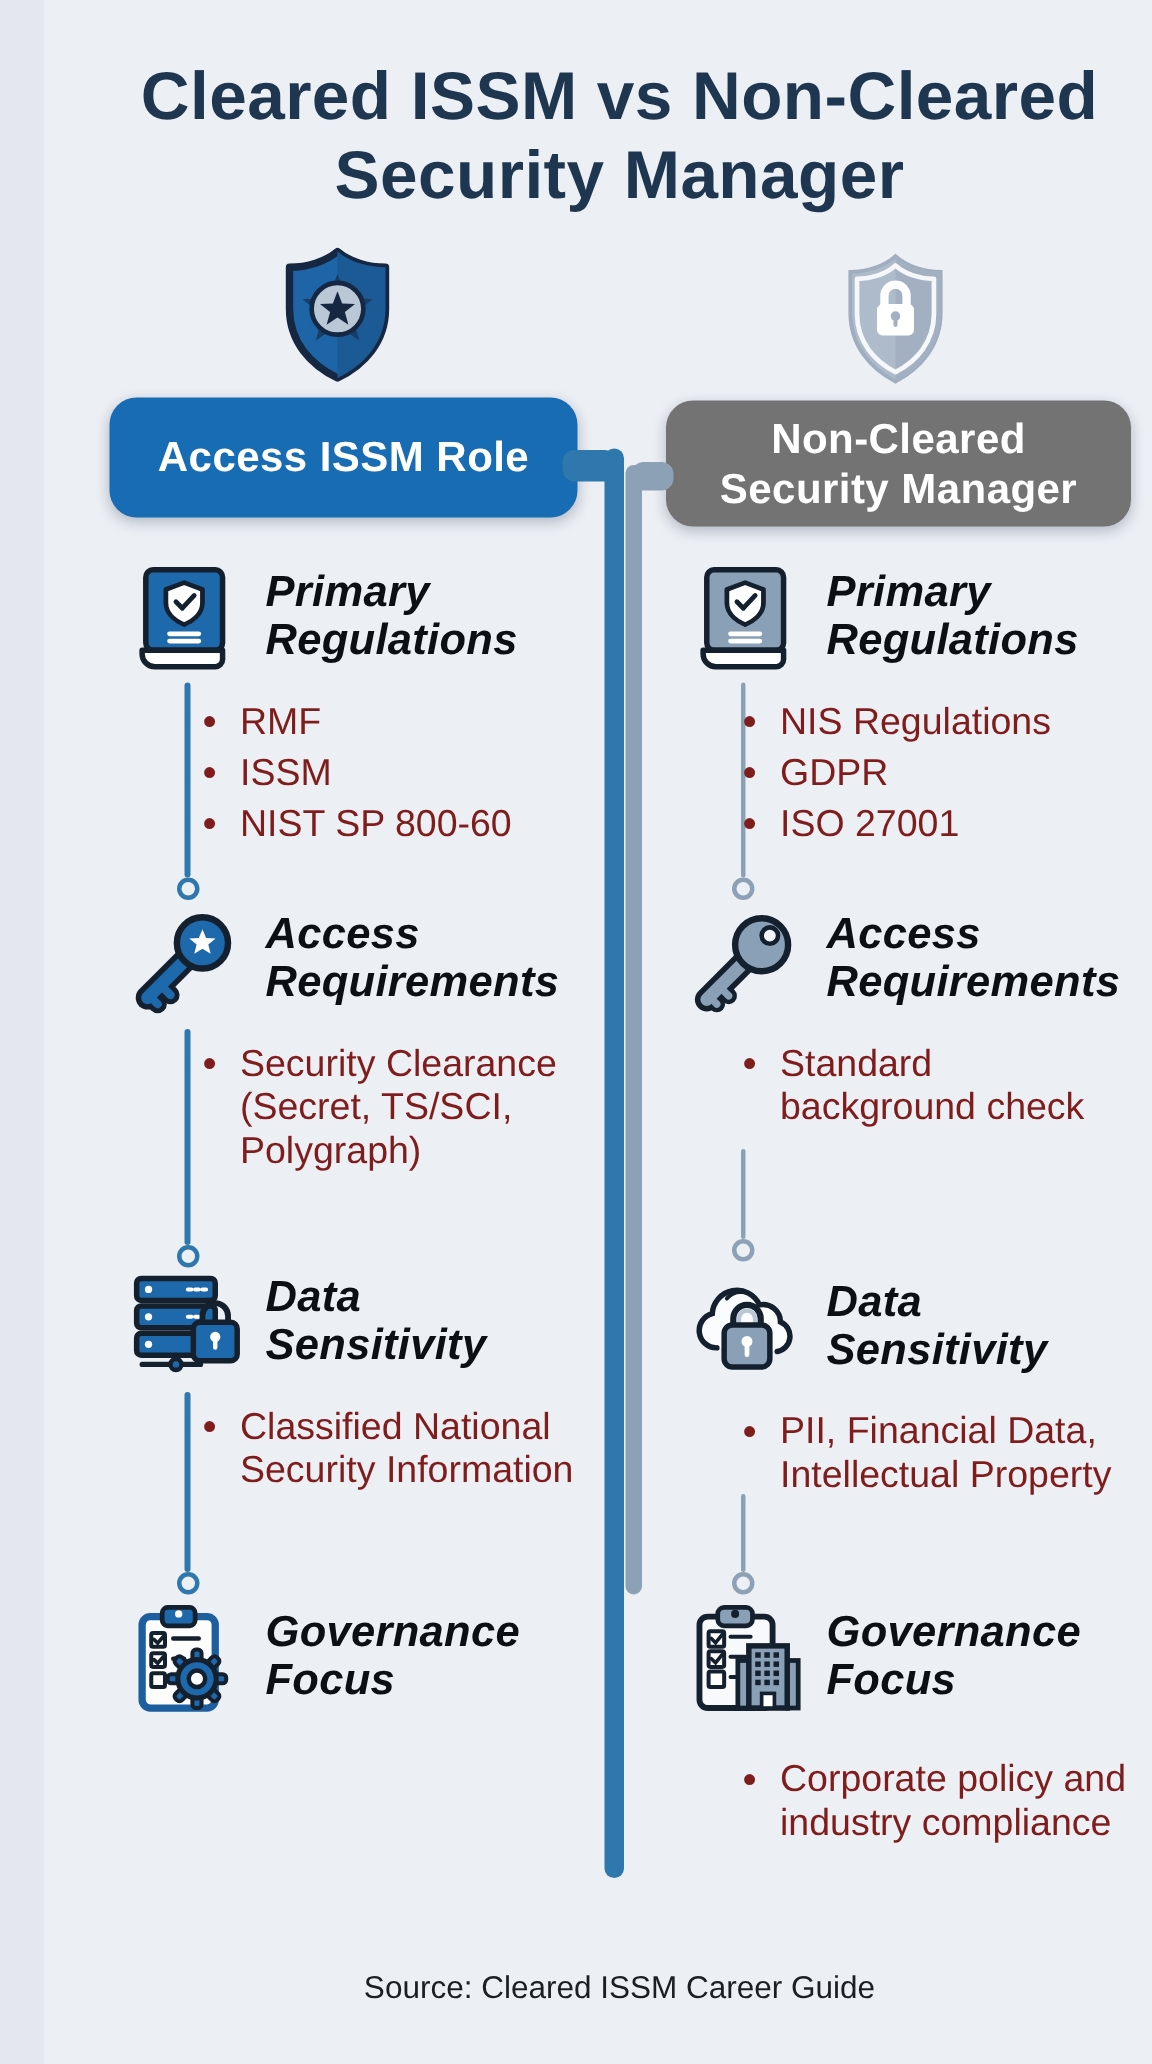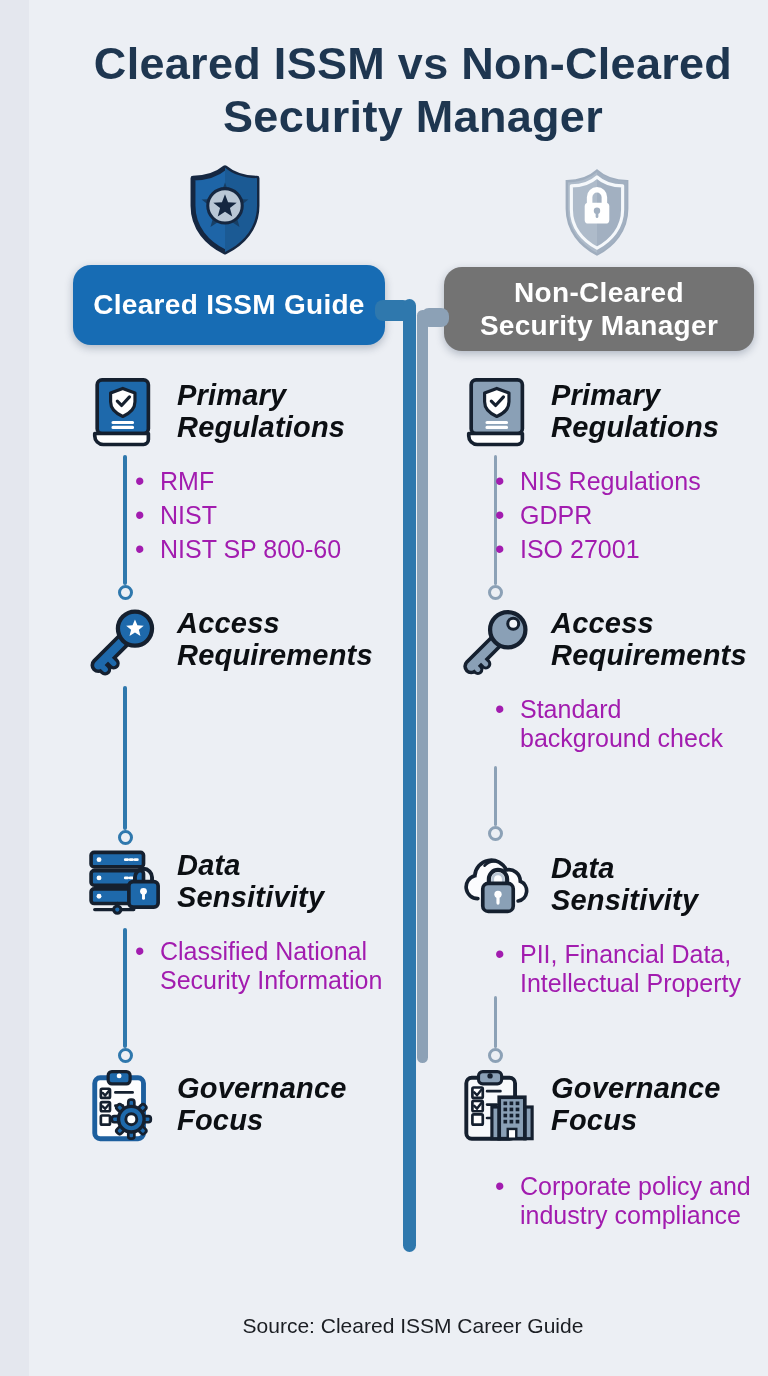--- a/index.html
+++ b/index.html
@@ -48,21 +48,21 @@
   .section.right{left:430px;}
   .sec-row{display:flex;gap:14px;align-items:flex-start;font-style:italic;}
   .icon{flex:0 0 auto;}
   .icon svg{width:78px;height:78px;display:block;}
   .sec-title{
     margin:4px 0 0;font-size:29px;font-weight:800;line-height:1.12;
     color:#0c0f13;letter-spacing:.2px;white-space:pre-line;
   }
   .bullets{
     list-style:none;margin:14px 0 0;padding:0 0 0 50px;
-    font-size:25px;line-height:1.16;color:#a21caf;
+    font-size:25px;line-height:1.16;color:#7f1d1d;
   }
   .section.right .bullets{padding-left:36px;}
   .section.s4 .bullets{margin-top:26px;}
   .bullets li{position:relative;padding-left:25px;margin-bottom:5px;white-space:pre-line;}
   .bullets li::before{content:"\2022";position:absolute;left:0;top:-1px;font-size:27px;}
 
   .footer{
     position:absolute;left:0;top:1314px;width:768px;text-align:center;
     font-size:21px;color:#1b1e23;margin:0;
   }
@@ -89,21 +89,21 @@
       <path d="M34 3c6 5.5 15.5 8.5 24.5 8.5V34c0 17.5-11 30-24.5 37C20.5 64 9.5 51.5 9.5 34V11.5C18.5 11.5 28 8.5 34 3z" fill="#aebbca" stroke="#9fadbe" stroke-width="2"></path>
       <path d="M34 3c6 5.5 15.5 8.5 24.5 8.5V34c0 17.5-11 30-24.5 37z" fill="#a2b0c1"></path>
       <path d="M34 3c6 5.5 15.5 8.5 24.5 8.5V34c0 17.5-11 30-24.5 37C20.5 64 9.5 51.5 9.5 34V11.5C18.5 11.5 28 8.5 34 3z" fill="none" stroke="#f5f8fb" stroke-width="3" stroke-linejoin="round" transform="translate(34,37) scale(0.85) translate(-34,-37)"></path>
       <path d="M28 30v-5.5a6 6 0 0 1 12 0V30" stroke="#ffffff" stroke-width="4.5" fill="none" stroke-linecap="round"></path>
       <rect x="24" y="29" width="20" height="17" rx="3" fill="#ffffff"></rect>
       <circle cx="34" cy="35.5" r="2.6" fill="#a2b0c1"></circle>
       <rect x="32.9" y="36.5" width="2.2" height="5" rx="1.1" fill="#a2b0c1"></rect>
     </svg>
   </div>
 
-  <div class="pill pill-left">Cleared ISSM Guide</div>
+  <div class="pill pill-left">Access ISSM Role</div>
   <div class="pill pill-right">Non-Cleared
 Security Manager</div>
 
   <div class="bar stub-blue"></div>
   <div class="bar stub-gray"></div>
   <div class="bar bar-blue"></div>
   <div class="bar bar-gray"></div>
 
   <div class="tline blue" style="left:94px;top:455px;height:130px;"></div>
   <div class="tnode blue" style="left:89px;top:585px;"></div>
@@ -128,21 +128,21 @@
           <path d="M31 11l10 3.8V22c0 6.6-6.2 10.4-10 12-3.8-1.6-10-5.4-10-12v-7.2z" fill="#ffffff" stroke="#15202f" stroke-width="2.6" stroke-linejoin="round"></path>
           <path d="M26.5 21.5l3.5 3.5 6.5-7" fill="none" stroke="#15202f" stroke-width="2.6" stroke-linecap="round" stroke-linejoin="round"></path>
           <path d="M23 39h16M23 43h16" stroke="#ffffff" stroke-width="2.6" stroke-linecap="round"></path>
         </svg>
       </span>
       <h3 class="sec-title">Primary
 Regulations</h3>
     </div>
     <ul class="bullets">
       <li>RMF</li>
-      <li>NIST</li>
+      <li>ISSM</li>
       <li>NIST SP 800-60</li>
     </ul>
   </div>
 
   <div class="section left" style="top:603px;">
     <div class="sec-row">
       <span class="icon">
         <svg viewBox="0 0 64 64">
           <g fill="none" stroke="#15202f" stroke-linecap="round">
             <path d="M31 31L11 51" stroke-width="13"></path>
@@ -154,20 +154,25 @@
             <path d="M18 44l5.5 5.5" stroke-width="4.5"></path>
             <path d="M12 50l4.5 4.5" stroke-width="4.5"></path>
           </g>
           <circle cx="41" cy="21" r="14" fill="#1e69ab" stroke="#15202f" stroke-width="3.5"></circle>
           <polygon points="41,13.5 43,18.3 48.2,18.6 44.2,21.9 45.5,27 41,24.2 36.5,27 37.8,21.9 33.8,18.6 39,18.3" fill="#ffffff"></polygon>
         </svg>
       </span>
       <h3 class="sec-title">Access
 Requirements</h3>
     </div>
+    <ul class="bullets">
+      <li>Security Clearance
+(Secret, TS/SCI,
+Polygraph)</li>
+    </ul>
   </div>
 
   <div class="section left" style="top:845px;">
     <div class="sec-row">
       <span class="icon">
         <svg viewBox="0 0 64 64">
           <g stroke="#15202f" stroke-width="3" fill="#1e69ab" stroke-linejoin="round">
             <rect x="5" y="6" width="43" height="12" rx="2.5"></rect>
             <rect x="5" y="21" width="43" height="12" rx="2.5"></rect>
             <rect x="5" y="36" width="43" height="12" rx="2.5"></rect>

